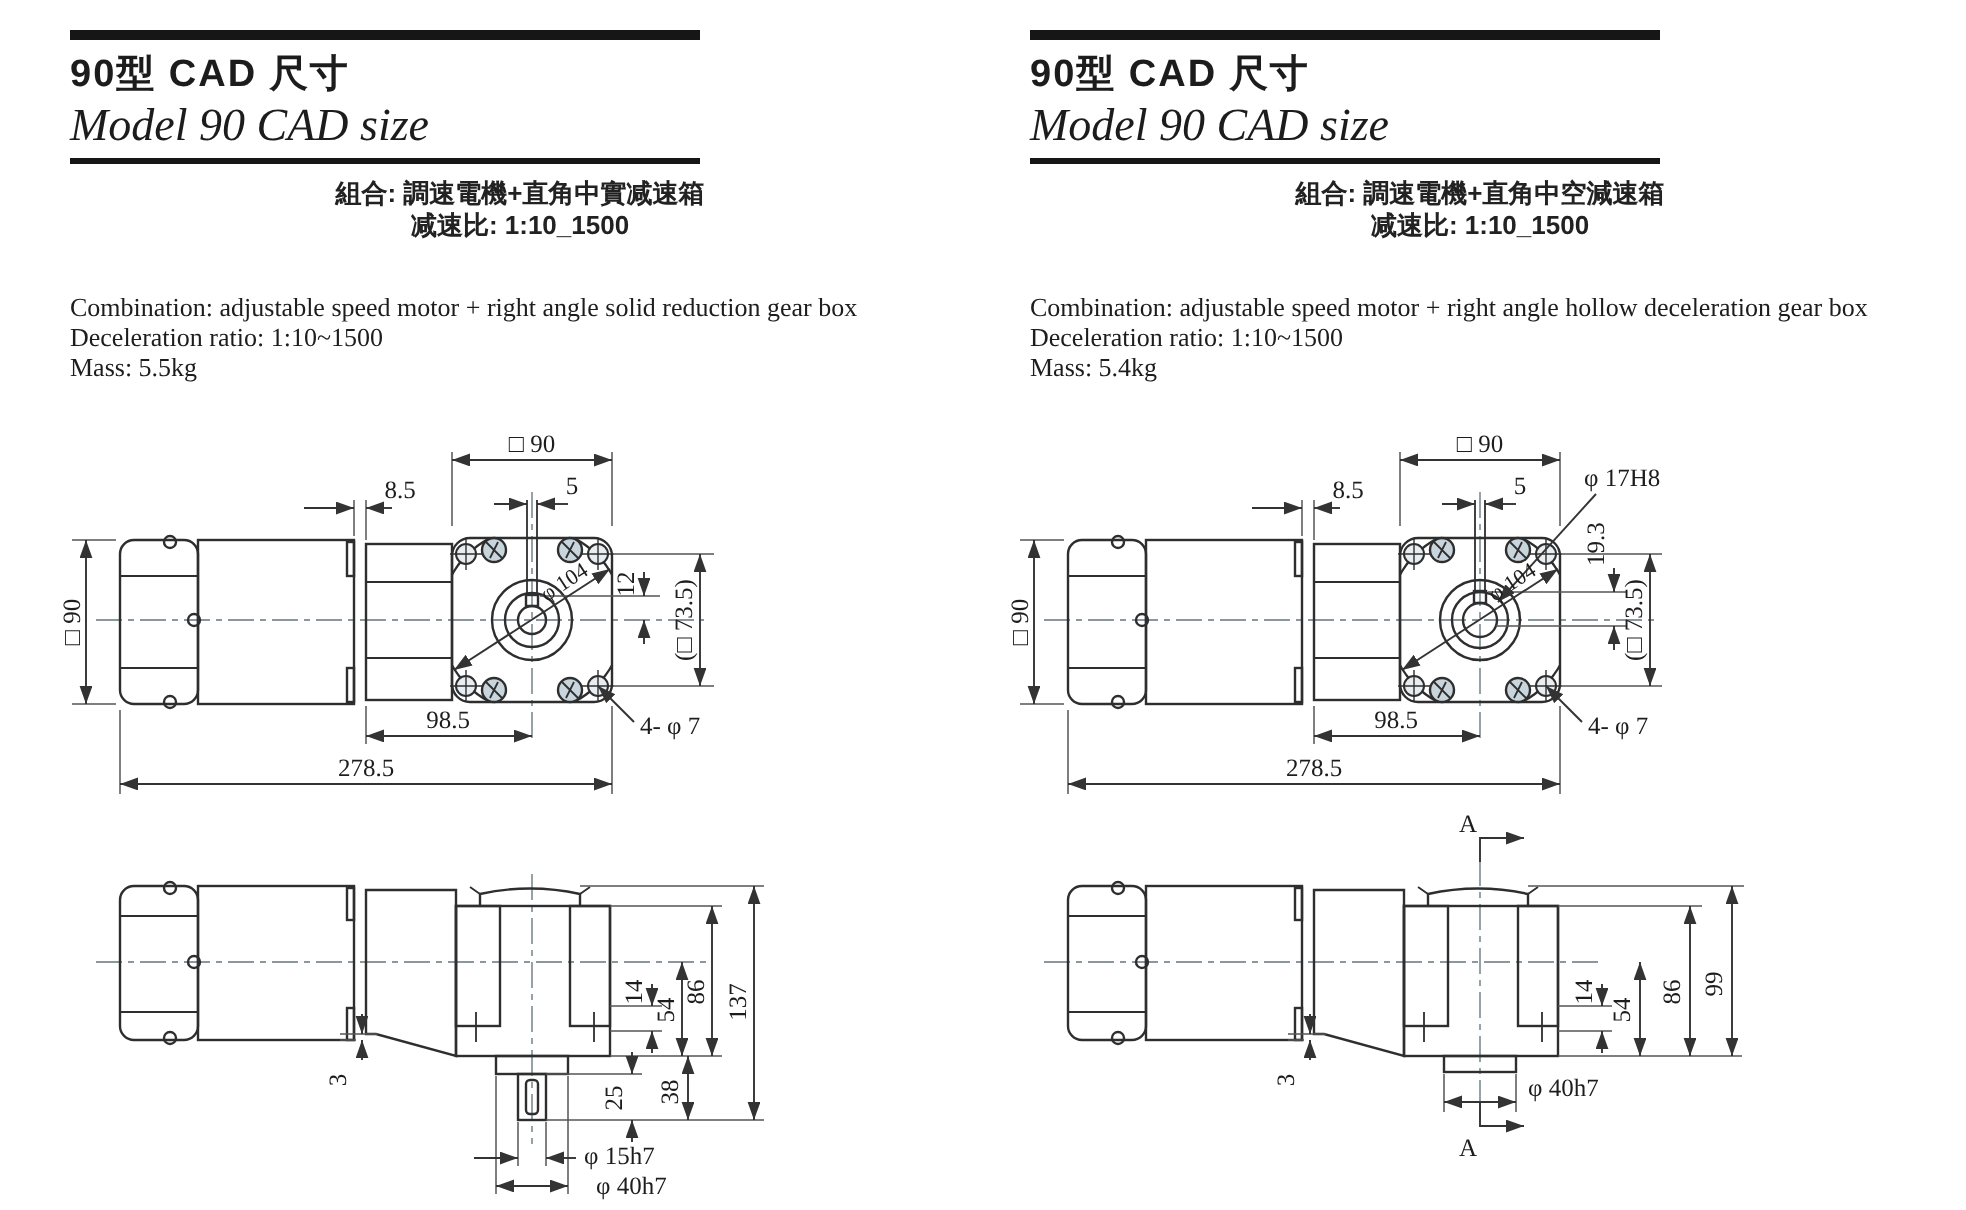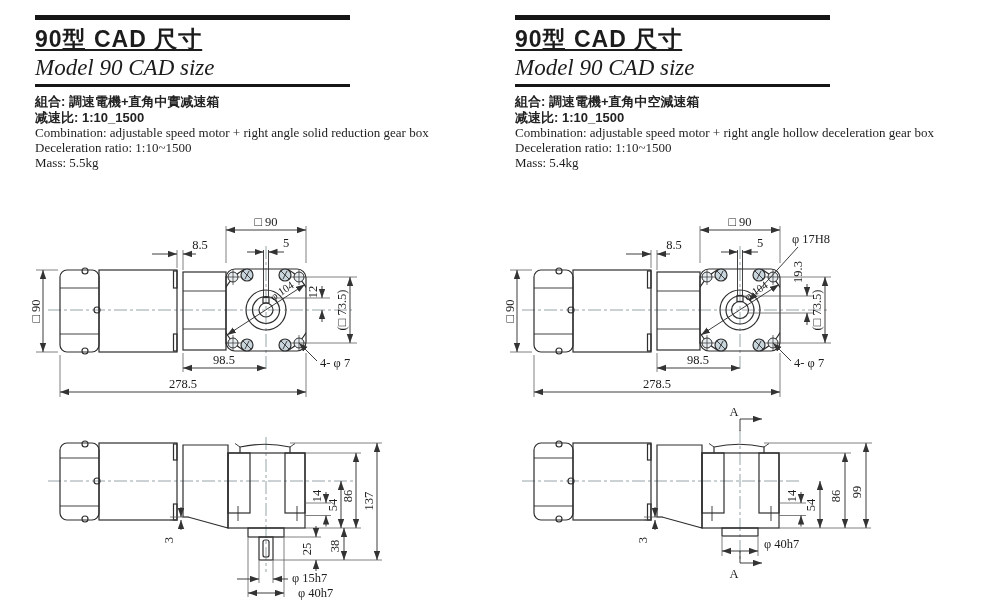--- a/index.html
+++ b/index.html
@@ -1,26 +1,26 @@
 <!DOCTYPE html>
 <html><head>
 <meta charset="utf-8">
 <style>
   html,body{margin:0;padding:0;background:#fff;}
   .page{position:relative;width:983px;height:605px;background:#ffffff;overflow:hidden;
         font-family:"Liberation Sans","DejaVu Sans",sans-serif;}
   .panel-head{position:absolute;top:15px;width:450px;}
   .bar{width:315px;height:5px;background:#161616;}
-  .t-zh{margin-top:4px;font-weight:bold;font-size:23px;letter-spacing:1px;color:#1c1c1c;
-        font-family:"Liberation Sans","DejaVu Sans",sans-serif;text-decoration:underline;}
+  .t-zh{margin-top:4px;font-weight:bold;font-size:19px;letter-spacing:1px;color:#1c1c1c;
+        font-family:"Liberation Sans","DejaVu Sans",sans-serif;}
   .t-en{font-size:23px;margin-top:0px;color:#1c1c1c;
         font-family:"Liberation Serif","DejaVu Serif",serif;font-style:italic;}
   .rule{width:315px;height:3px;background:#161616;margin-top:3px;}
-  .spec-zh{margin-top:7px;font-weight:bold;font-size:13px;line-height:15.5px;color:#222;}
-  .spec-en{margin-top:0;font-size:13px;line-height:15px;color:#1d1d1d;white-space:nowrap;
+  .spec-zh{margin-top:7px;font-weight:bold;font-size:13px;line-height:15.5px;color:#222;text-align:center;}
+  .spec-en{margin-top:26px;font-size:13px;line-height:15px;color:#1d1d1d;white-space:nowrap;
         font-family:"Liberation Serif","DejaVu Serif",serif;}
   svg.drawing{position:absolute;overflow:visible;}
   
   .part rect,.part path,.part circle{stroke:#2e2e2e;stroke-width:1.2;fill:none;}
   .cover{fill:#e3e6e5;}
   .mbody{fill:#ebedec;}
   .gear{fill:#d6e1e8;}
   .face{stroke-width:1.4;}
   .knob{fill:#e9ecec;stroke-width:1;}
   .tickblk{fill:#4a4d4d;stroke:none;}

